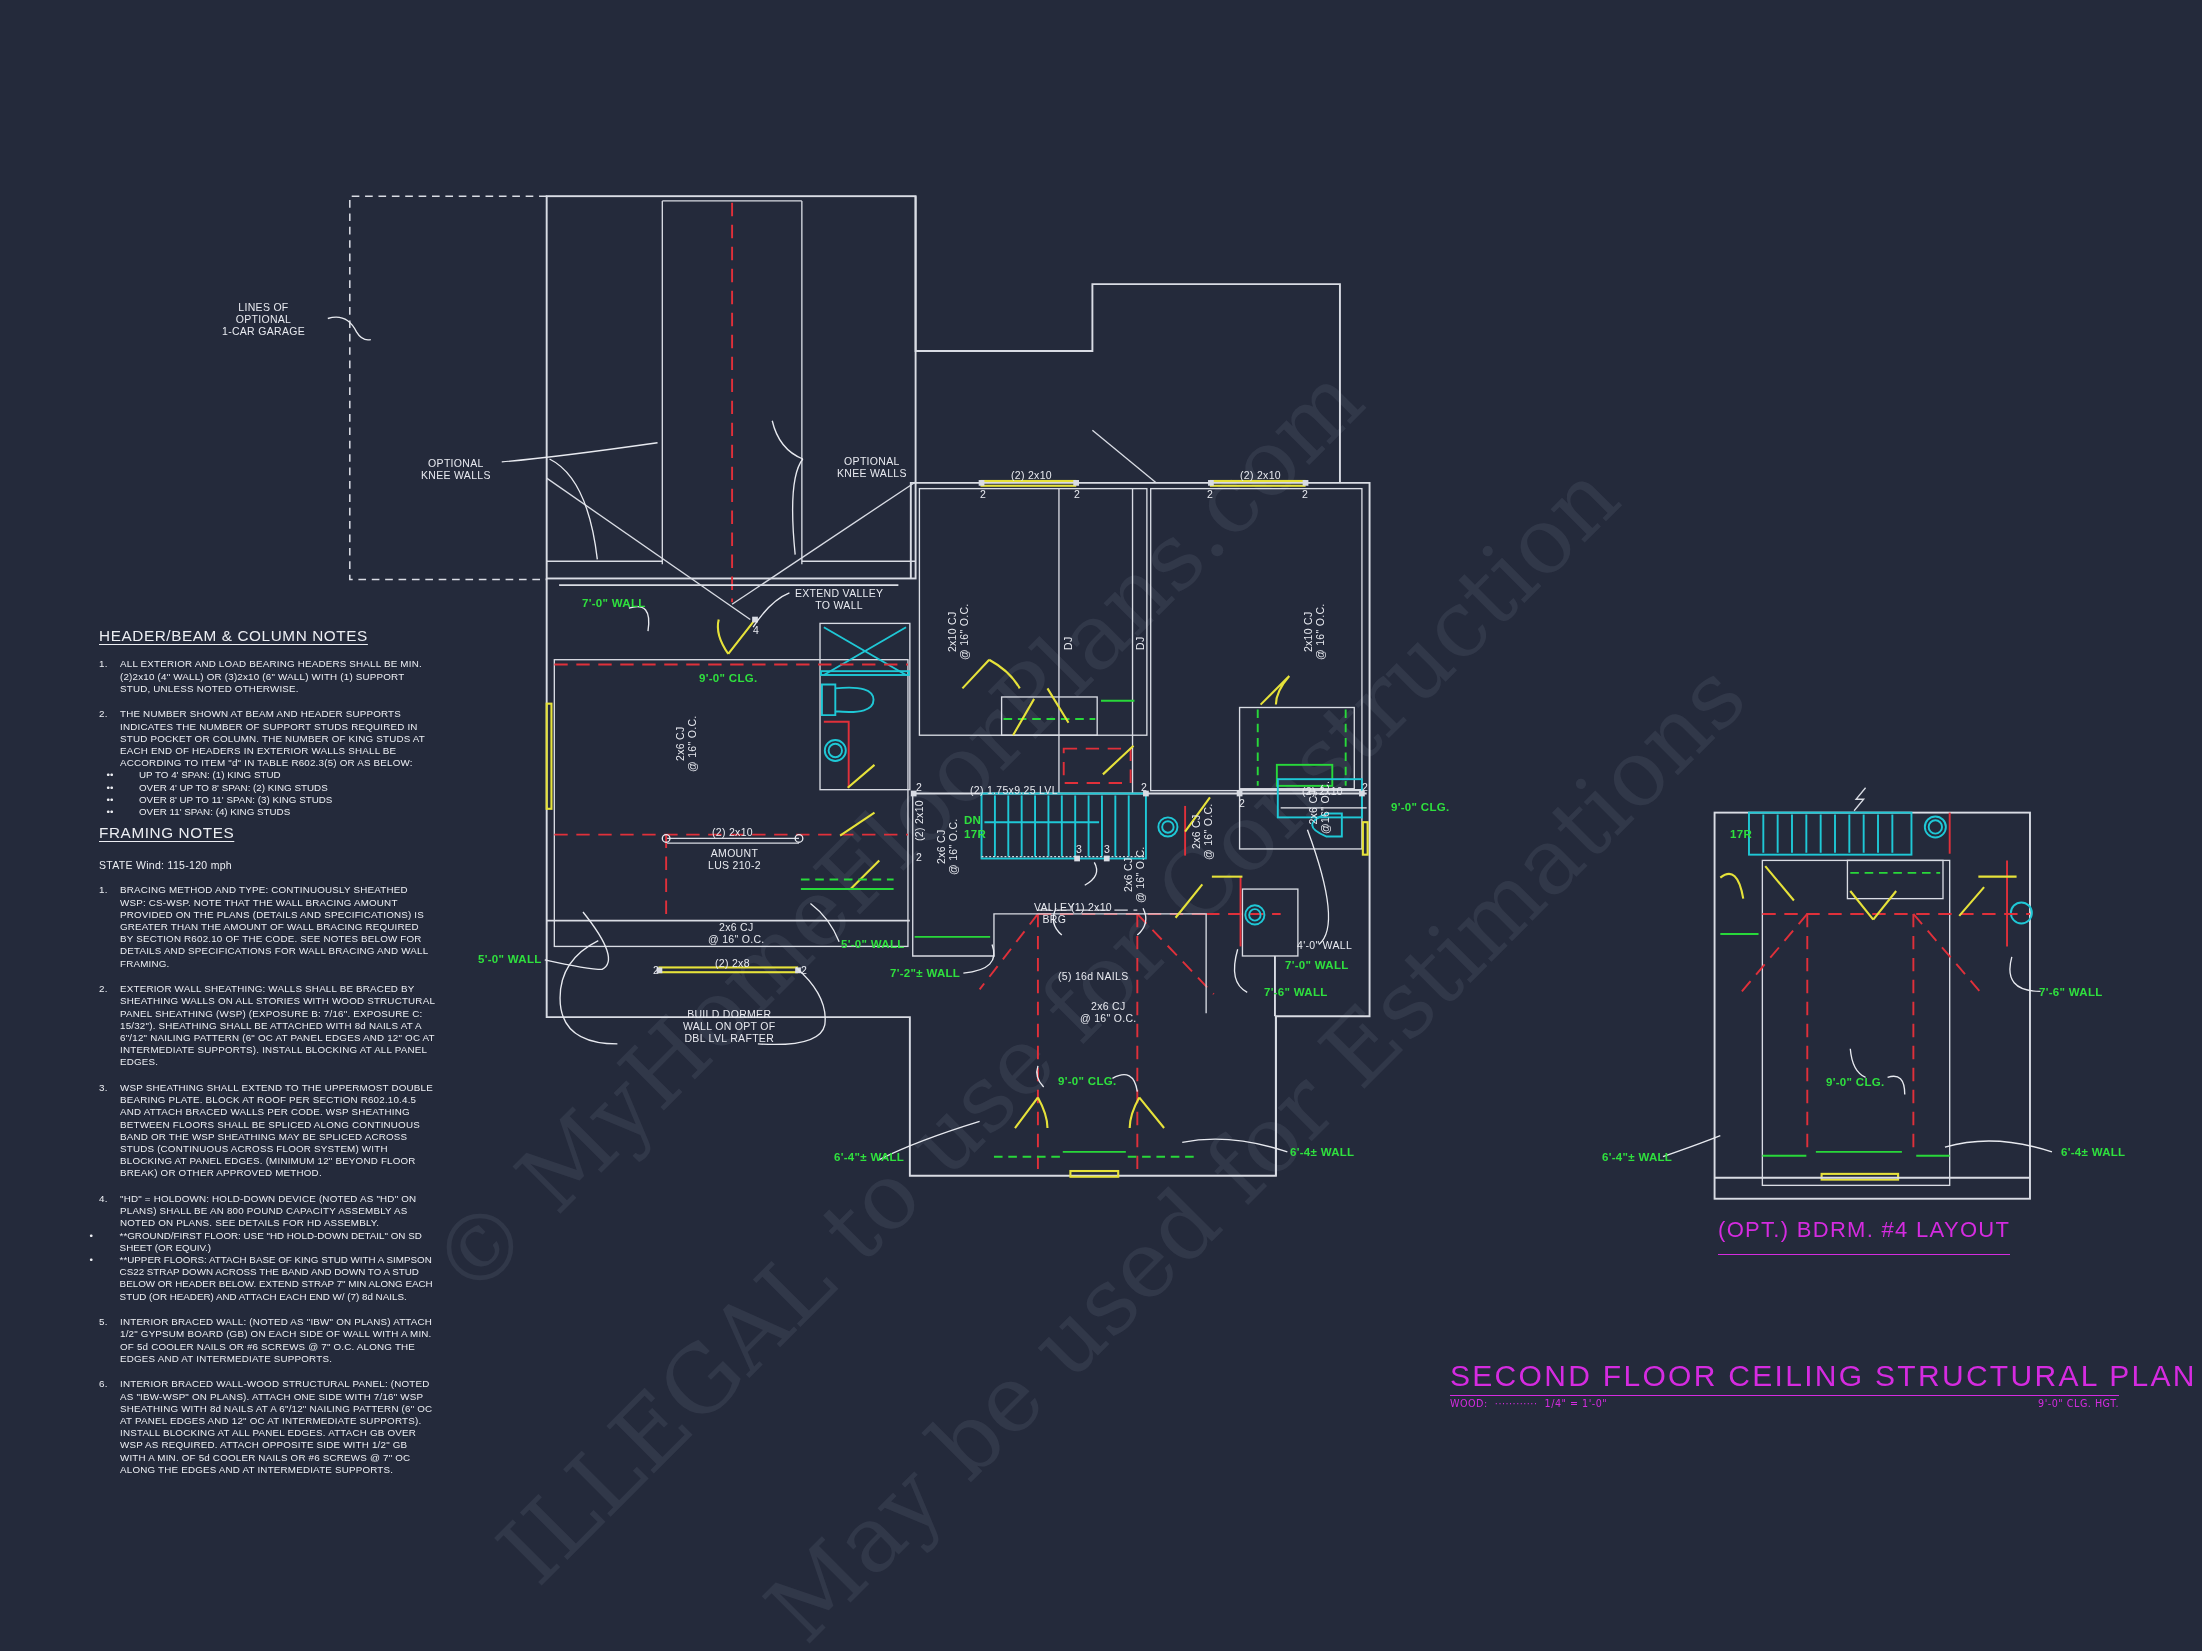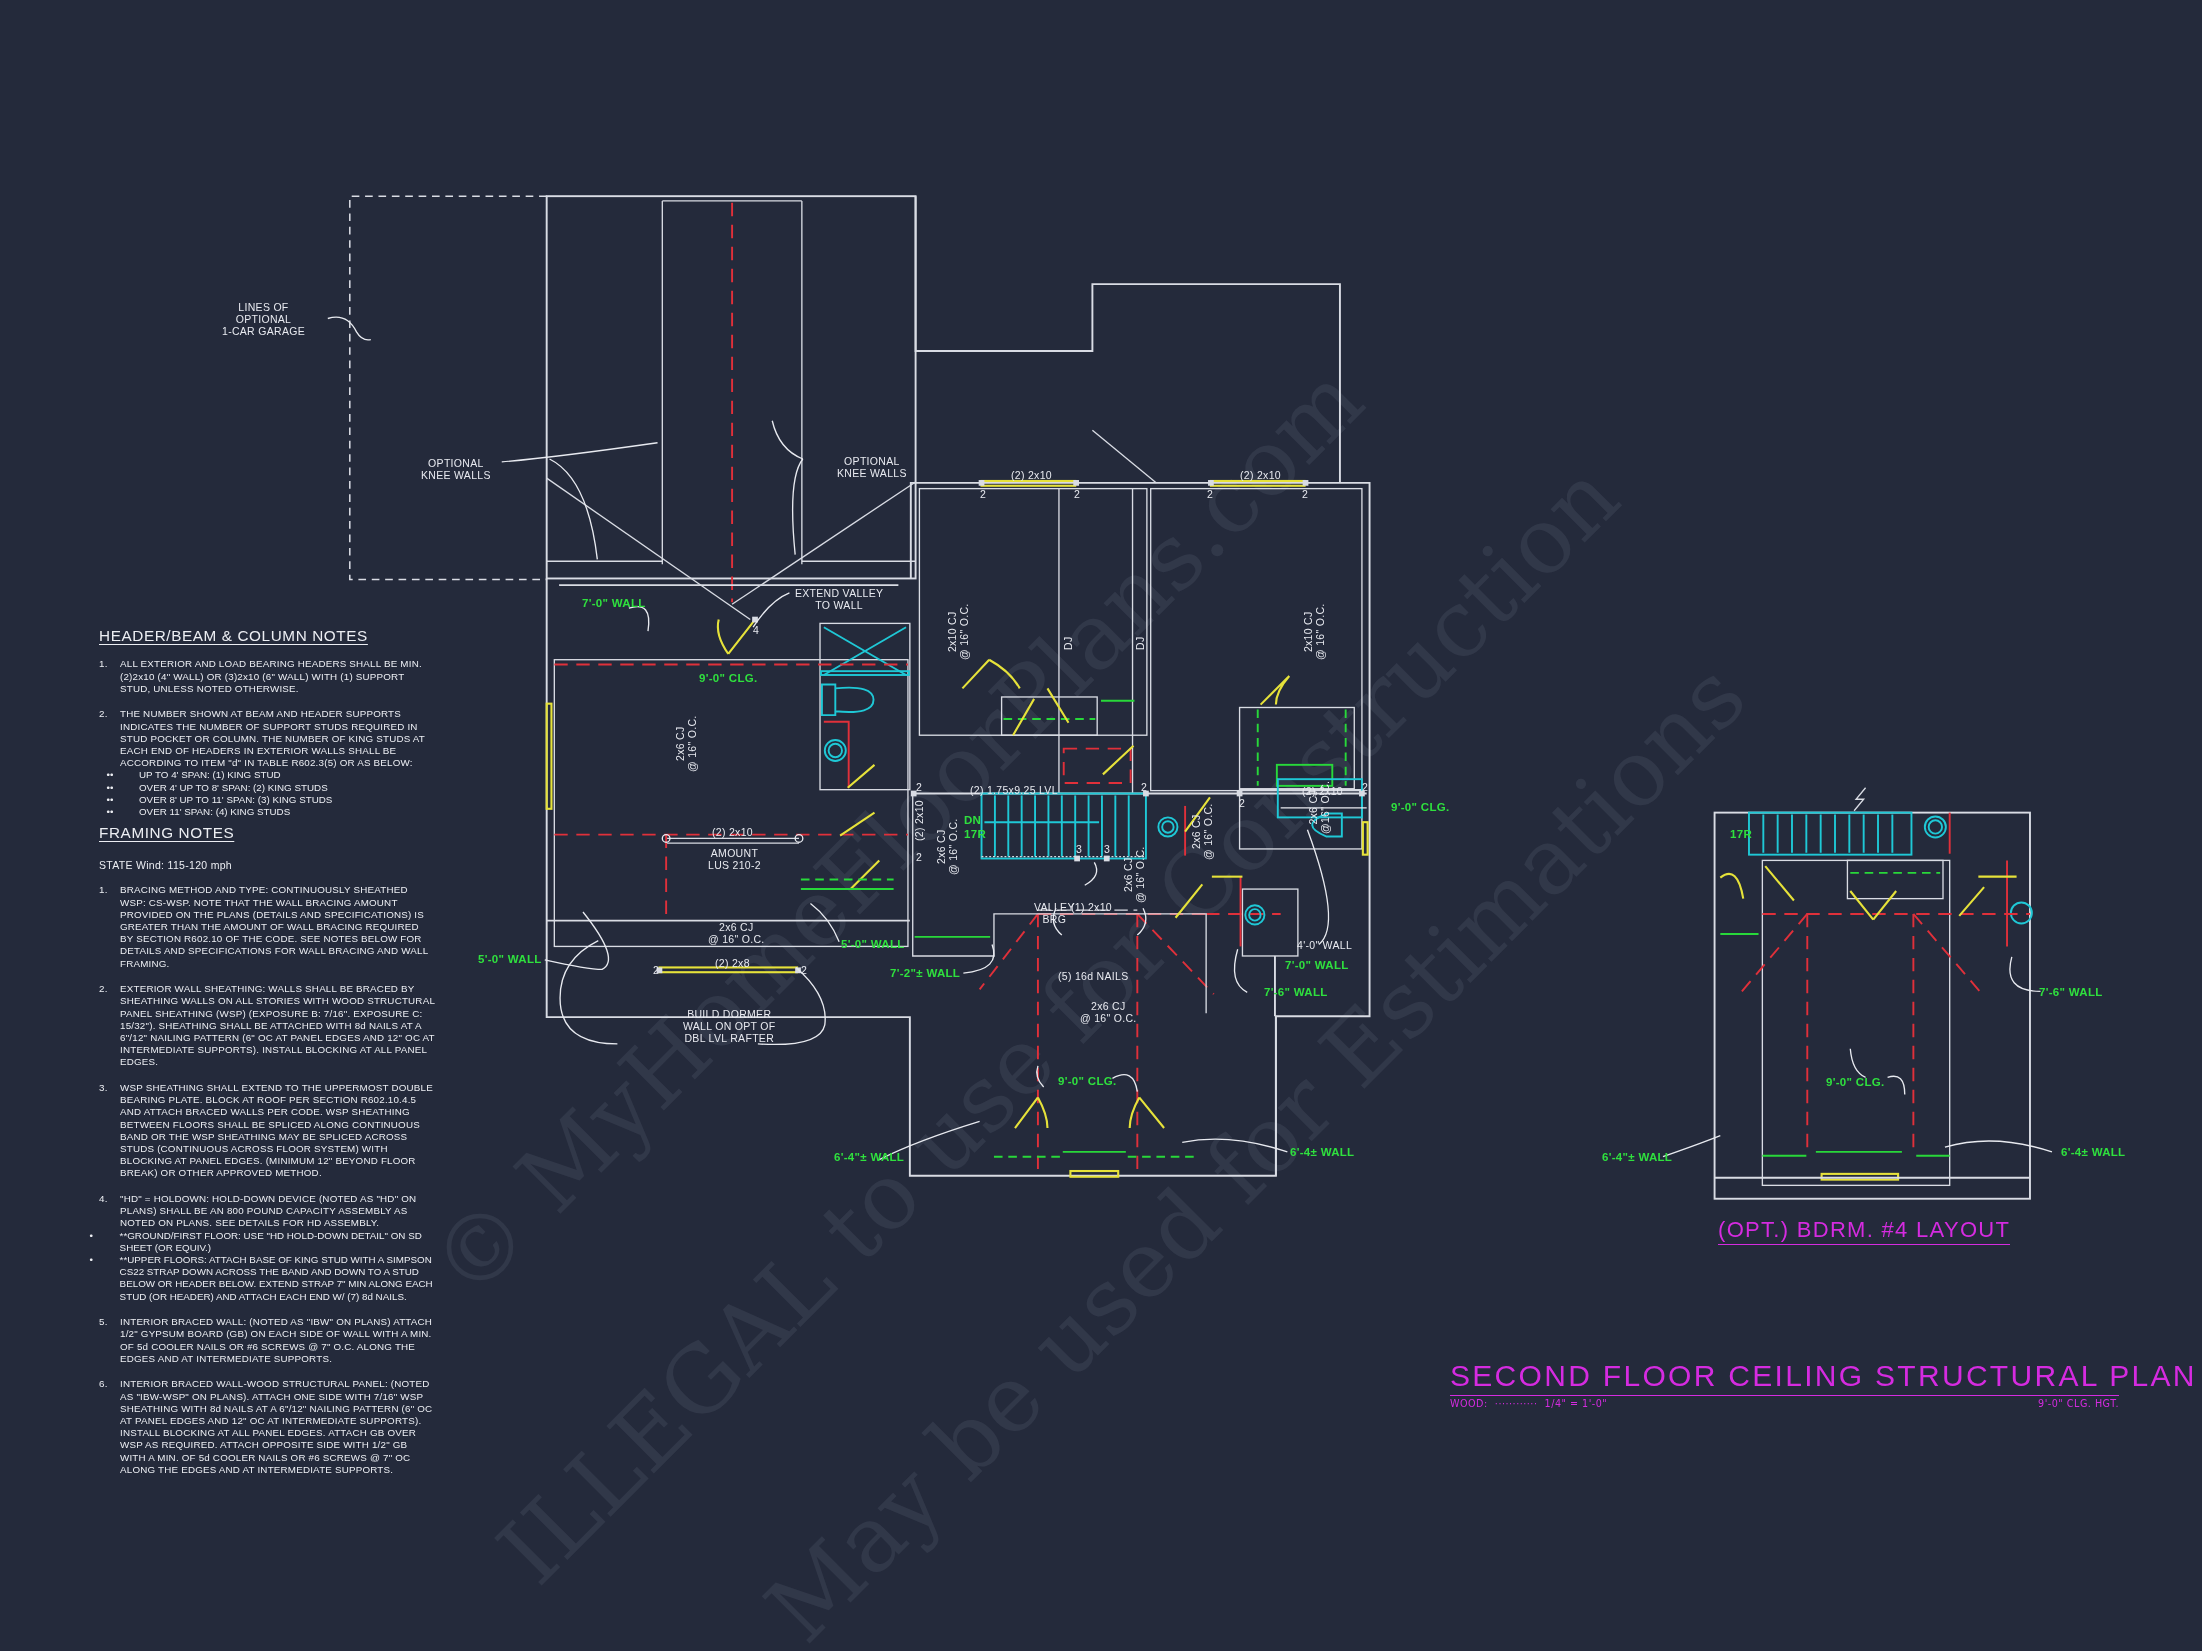--- a/index.html
+++ b/index.html
@@ -46,21 +46,21 @@
   .sub-bullet .note-text { width: 315px; }
 
   .title-block { position: absolute; left: 1450px; top: 1359px; width: 669px; }
   .title-main {
     color: #d52be0; font-size: 30px; letter-spacing: 2.3px; font-family: "Liberation Sans", sans-serif;
     white-space: nowrap; border-bottom: 1.9px solid #d52be0; padding-bottom: 1.9px;
   }
   .title-row { display: flex; justify-content: space-between; color: #d52be0; font-size: 9.6px; margin-top: 1.9px; letter-spacing: 0.5px; }
   .opt-title {
     position: absolute; left: 1718px; top: 1217px; color: #d52be0; font-size: 22px;
-    letter-spacing: 1.3px; border-bottom: 1.9px solid #d52be0; padding-bottom: 1px; white-space: nowrap;
+    letter-spacing: 1.3px; border-bottom: 1.9px solid #d52be0; padding-bottom: 11px; white-space: nowrap;
     font-family: "Liberation Sans", sans-serif;
   }
 
   .watermark {
     position: absolute; color: rgba(190, 198, 220, 0.09); font-family: "DejaVu Serif", serif;
     font-size: 92px; white-space: nowrap; transform-origin: left top; pointer-events: none;
   }
 </style>
 </head>
 <body>

